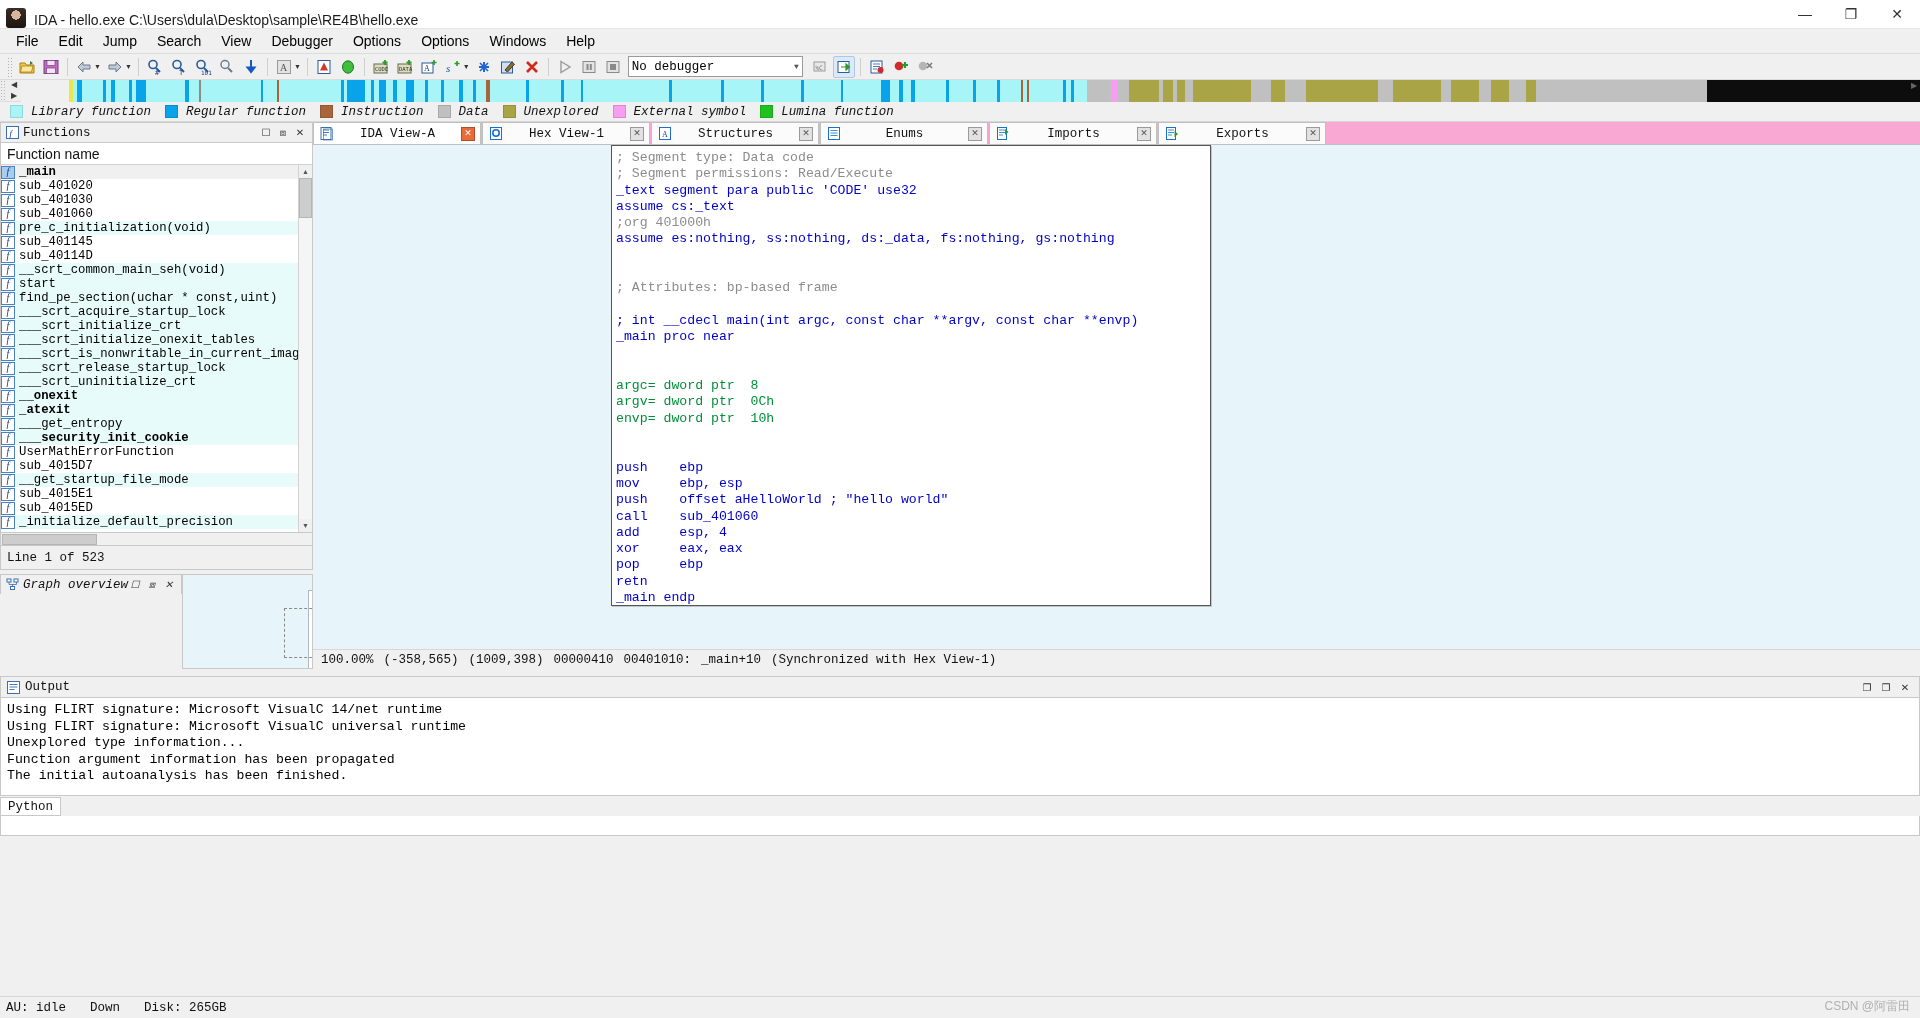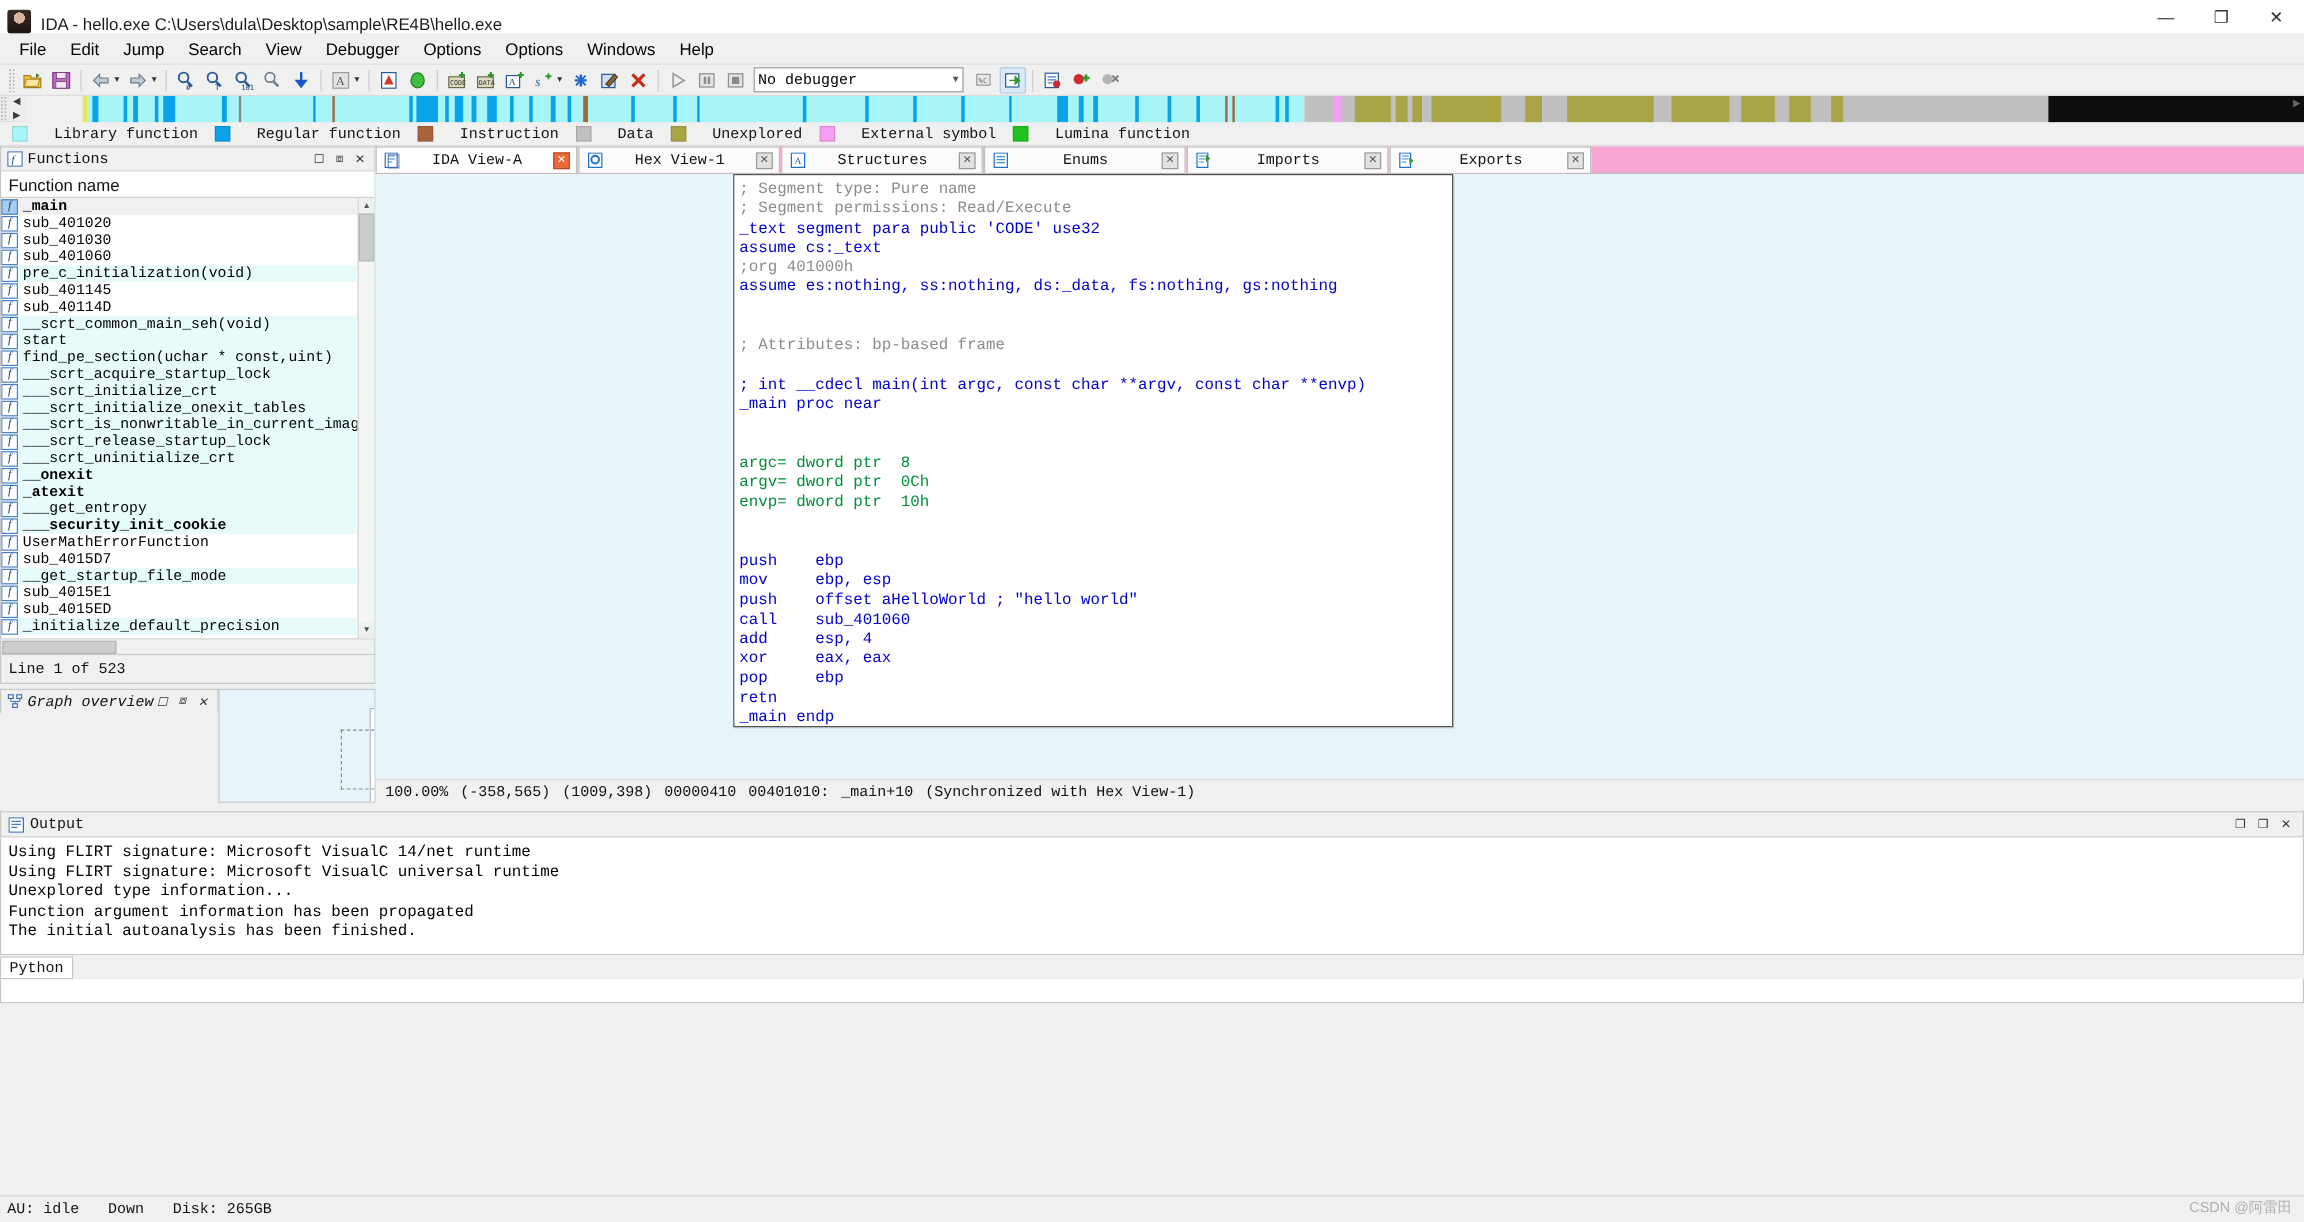--- a/index.html
+++ b/index.html
@@ -80,21 +80,21 @@
     justify-content: space-around; align-items: center; background: #ededed;
   }
   .nav-arrows i { font-style: normal; font-size: 8px; color: #3a3a3a; line-height: 8px; }
   .navstrip { flex: 1; position: relative; height: 22px; overflow: hidden; }
 
   
   .legend {
     height: 20px; background: #f0f0f0; display: flex; align-items: center;
     padding-left: 10px; gap: 6px; border-bottom: 1px solid #d7d7d7;
   }
-  .legend-item { display: flex; align-items: center; gap: 22px; margin-right: 8px; }
+  .legend-item { display: flex; align-items: center; gap: 8px; margin-right: 8px; font-style: italic; }
   .legend-sw { width: 13px; height: 13px; border: 1px solid rgba(0,0,0,.12); }
   .legend-label { font-family: "Liberation Mono", monospace; font-size: 12.5px; color: #111; }
 
   
   .workspace { position: relative; height: 547px; display: flex; }
 
   
   .leftdock { width: 313px; background: #f0f0f0; display: flex; flex-direction: column; }
 
   .panel-header {
@@ -815,21 +815,21 @@
               </svg>
             </span>
             <span class="t-label">Exports</span>
             <span class="t-close">✕</span>
           </div>
         </div>
 
       <div class="disasm-outer">
         <div class="disasm-win">
           <div id="asmlines" style="padding-top:4px">
-              <div class="asm-line c-comment">; Segment type: Pure name</div>
+              <div class="asm-line c-comment">; Segment type: Data code</div>
               <div class="asm-line c-comment">; Segment permissions: Read/Execute</div>
               <div class="asm-line c-code">_text segment para public 'CODE' use32</div>
               <div class="asm-line c-code">assume cs:_text</div>
               <div class="asm-line c-comment">;org 401000h</div>
               <div class="asm-line c-code">assume es:nothing, ss:nothing, ds:_data, fs:nothing, gs:nothing</div>
               <div class="asm-line c-code">&nbsp;</div>
               <div class="asm-line c-code">&nbsp;</div>
               <div class="asm-line c-comment">; Attributes: bp-based frame</div>
               <div class="asm-line c-code">&nbsp;</div>
               <div class="asm-line c-code">; int __cdecl main(int argc, const char **argv, const char **envp)</div>

